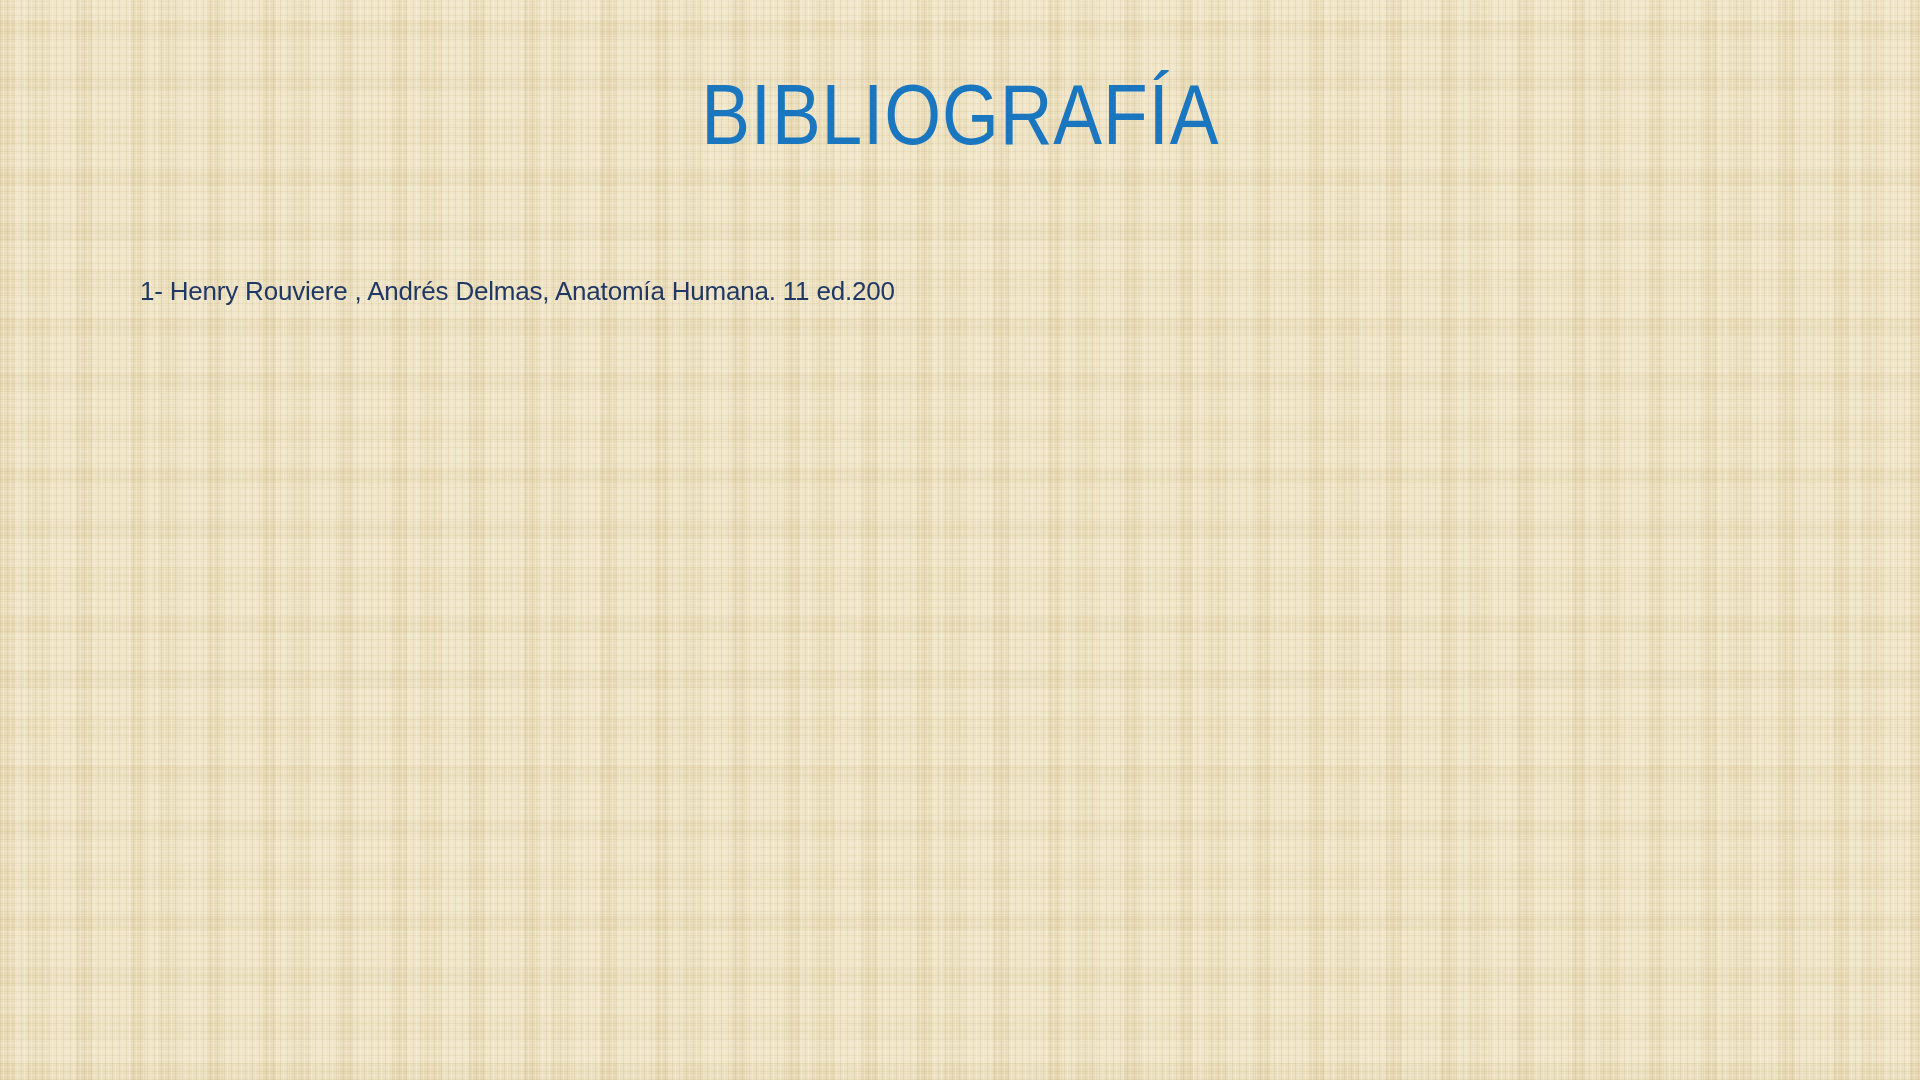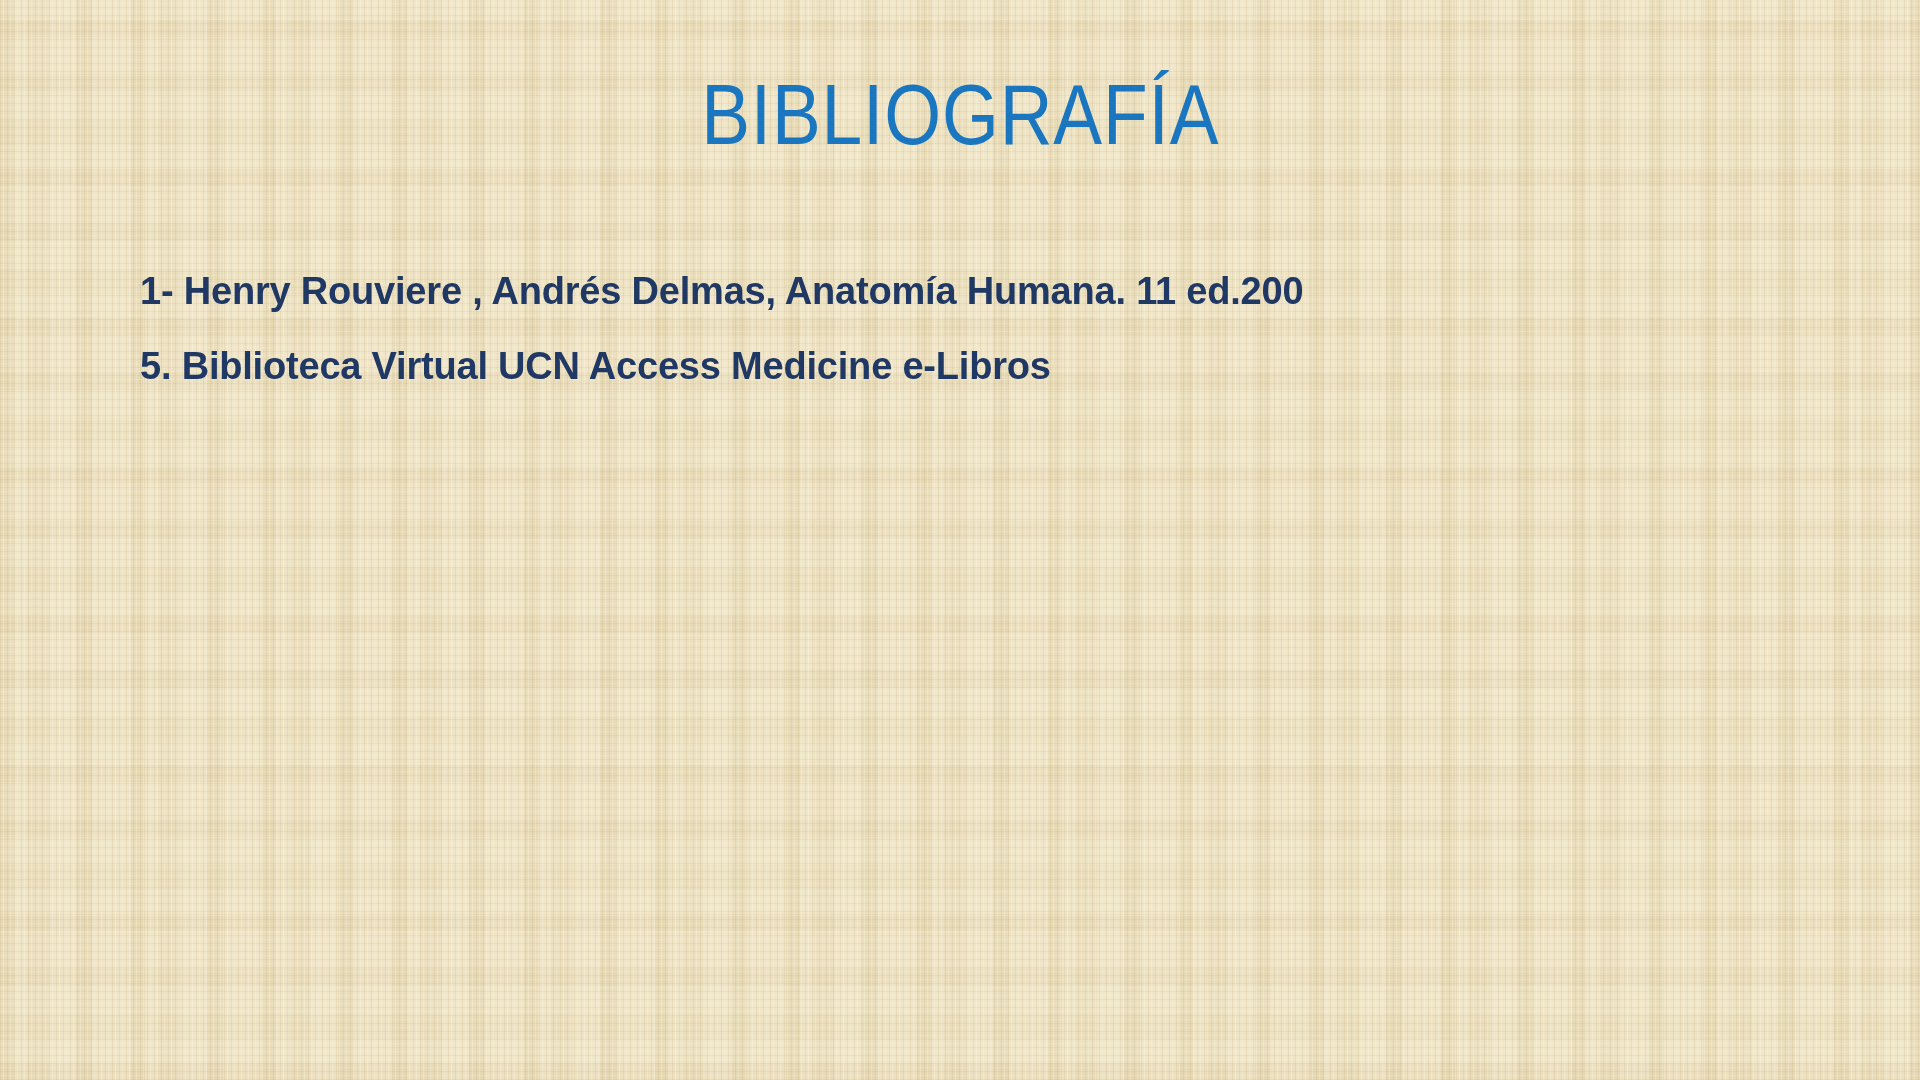--- a/index.html
+++ b/index.html
@@ -51,34 +51,33 @@
     white-space: nowrap;
   }
   .refs {
     position: absolute;
     left: 140px;
     top: 264px;
     width: 1640px;
   }
   .reference {
     margin: 0 0 21px 0;
-    font-size: 38px;
+    font-size: 26px;
     line-height: 54px;
-    font-weight: 700;
+    font-weight: 400;
     letter-spacing: -0.2px;
     color: var(--body-color, #1F3864);
   }
   .reference .it {
     font-style: italic;
   }
 </style>
 </head>
 <body>
 
 <div class="slide">
   <h1 class="title">
     <span class="title-text">BIBLIOGRAFÍA</span>
   </h1>
   <div class="refs" id="refs">
       <p class="reference"><span>1- Henry Rouviere , Andrés Delmas, Anatomía Humana. 11 ed.200</span></p>
-      <p class="reference"><span>5. Biblioteca Virtual UCN Access Medicine e-Libros</span></p>
     </div>
 </div>
 
 </body></html>

